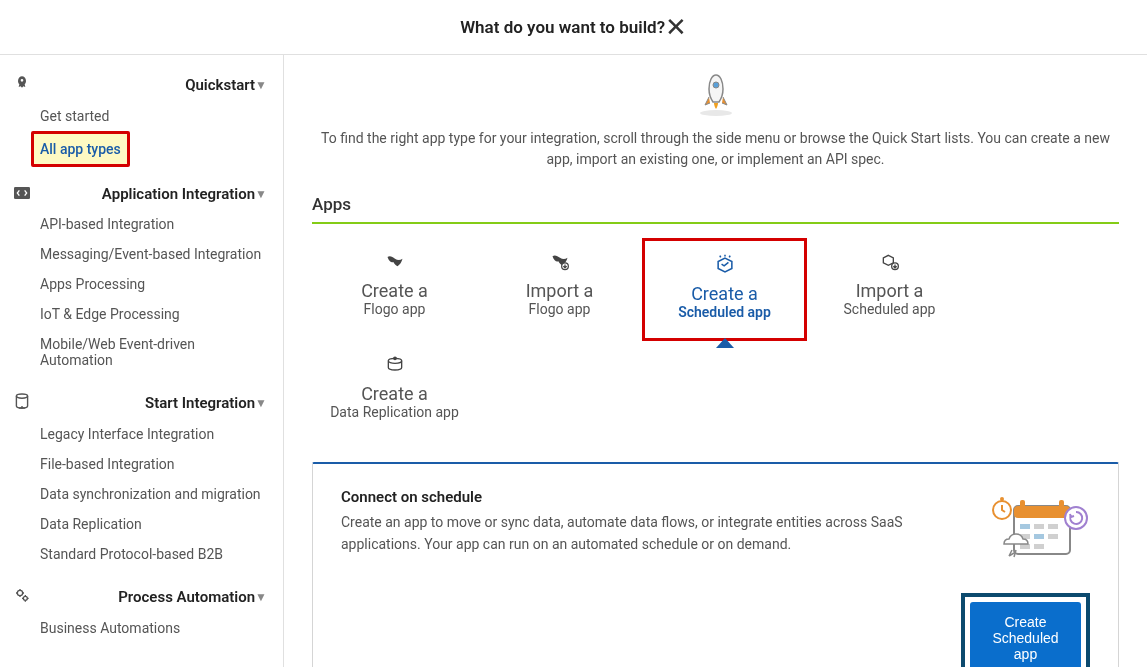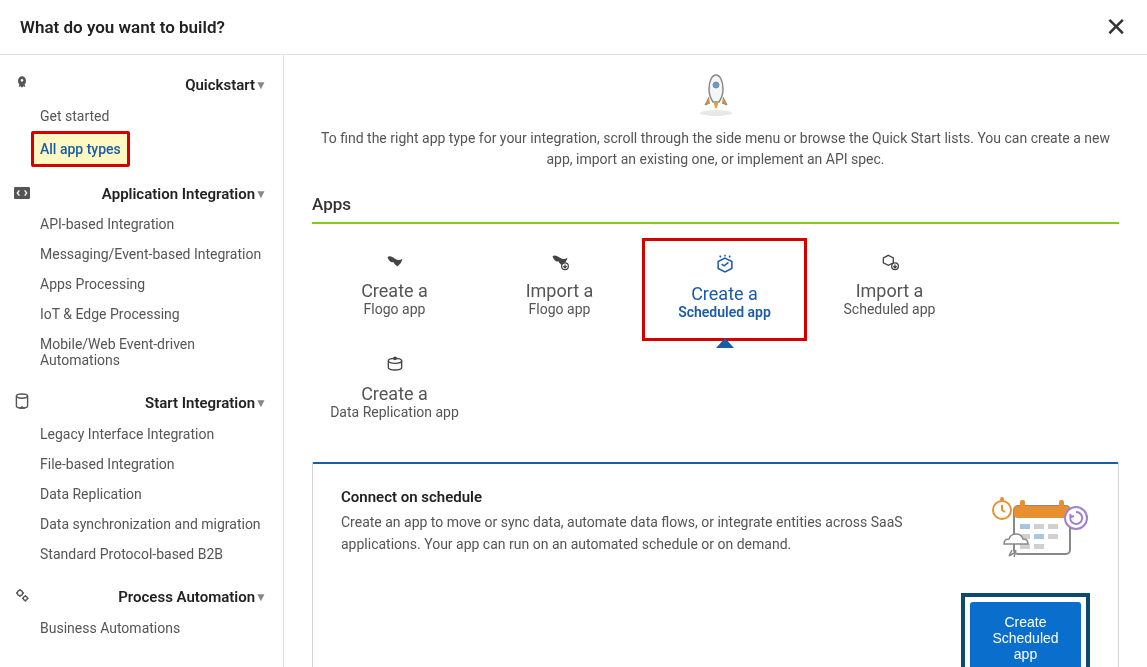--- a/index.html
+++ b/index.html
@@ -8,21 +8,21 @@
   font-size: 14px;
   color: #333;
   background: #fff;
   width: 1147px;
   height: 667px;
   overflow: hidden;
 }
 .header {
   display: flex;
   align-items: center;
-  justify-content: space-between;
+  justify-content: center;
   padding: 14px 20px;
   border-bottom: 1px solid #e0e0e0;
 }
 .header-title {
   font-size: 17px;
   font-weight: 600;
   color: #222;
 }
 .close-btn {
   font-size: 26px;
@@ -240,42 +240,42 @@
             </svg>
         </span>
         <span class="section-title">Application Integration</span>
         <span class="chevron">▼</span>
       </div>
       <div class="section-items">
         <div class="item">API-based Integration</div>
         <div class="item">Messaging/Event-based Integration</div>
         <div class="item">Apps Processing</div>
         <div class="item">IoT &amp; Edge Processing</div>
-        <div class="item">Mobile/Web Event-driven Automations</div>
+        <div class="item">Mobile/Web Event-driven Automation</div>
       </div>
     </div>
 
     <div class="section">
       <div class="section-header">
         <span class="section-icon">
           <svg width="14" height="16" viewBox="0 0 20 22" fill="none" stroke="#555" stroke-width="2">
               <ellipse cx="10" cy="4" rx="8" ry="3"></ellipse>
               <path d="M2 4v14c0 1.7 3.6 3 8 3s8-1.3 8-3V4"></path>
               <line x1="10" y1="18" x2="10" y2="22"></line>
               <line x1="6" y1="21" x2="14" y2="21"></line>
             </svg>
         </span>
         <span class="section-title">Start Integration</span>
         <span class="chevron">▼</span>
       </div>
       <div class="section-items">
         <div class="item">Legacy Interface Integration</div>
         <div class="item">File-based Integration</div>
+        <div class="item">Data synchronization and migration</div>
         <div class="item">Data Replication</div>
-        <div class="item">Data synchronization and migration</div>
         <div class="item">Standard Protocol-based B2B</div>
       </div>
     </div>
 
     <div class="section">
       <div class="section-header">
         <span class="section-icon">
           <svg width="16" height="16" viewBox="0 0 24 24" fill="none" stroke="#555" stroke-width="2">
               <circle cx="9" cy="9" r="4"></circle>
               <circle cx="17" cy="17" r="3"></circle>

